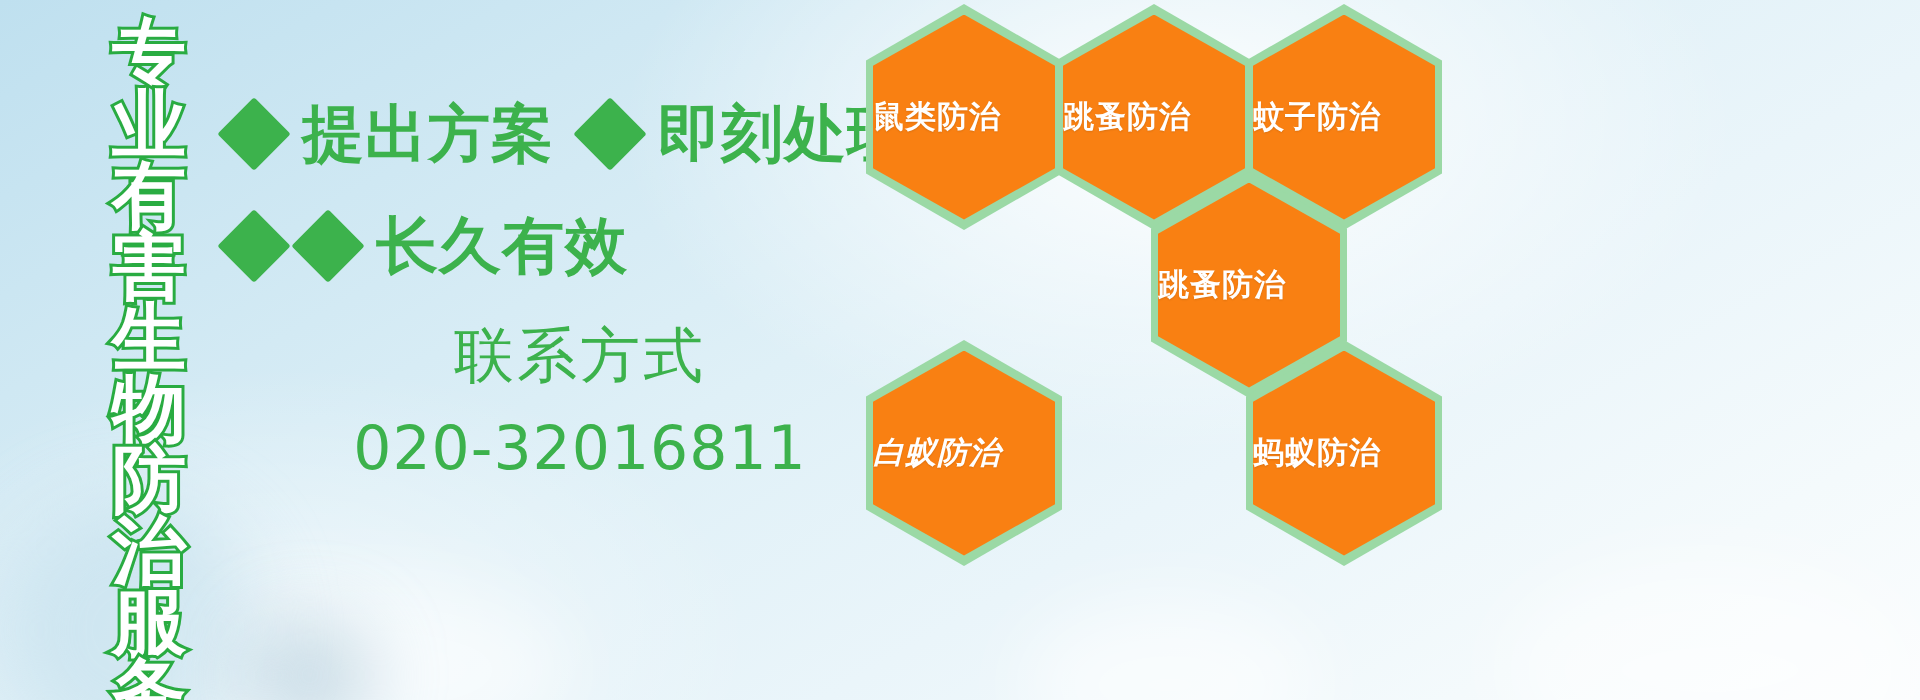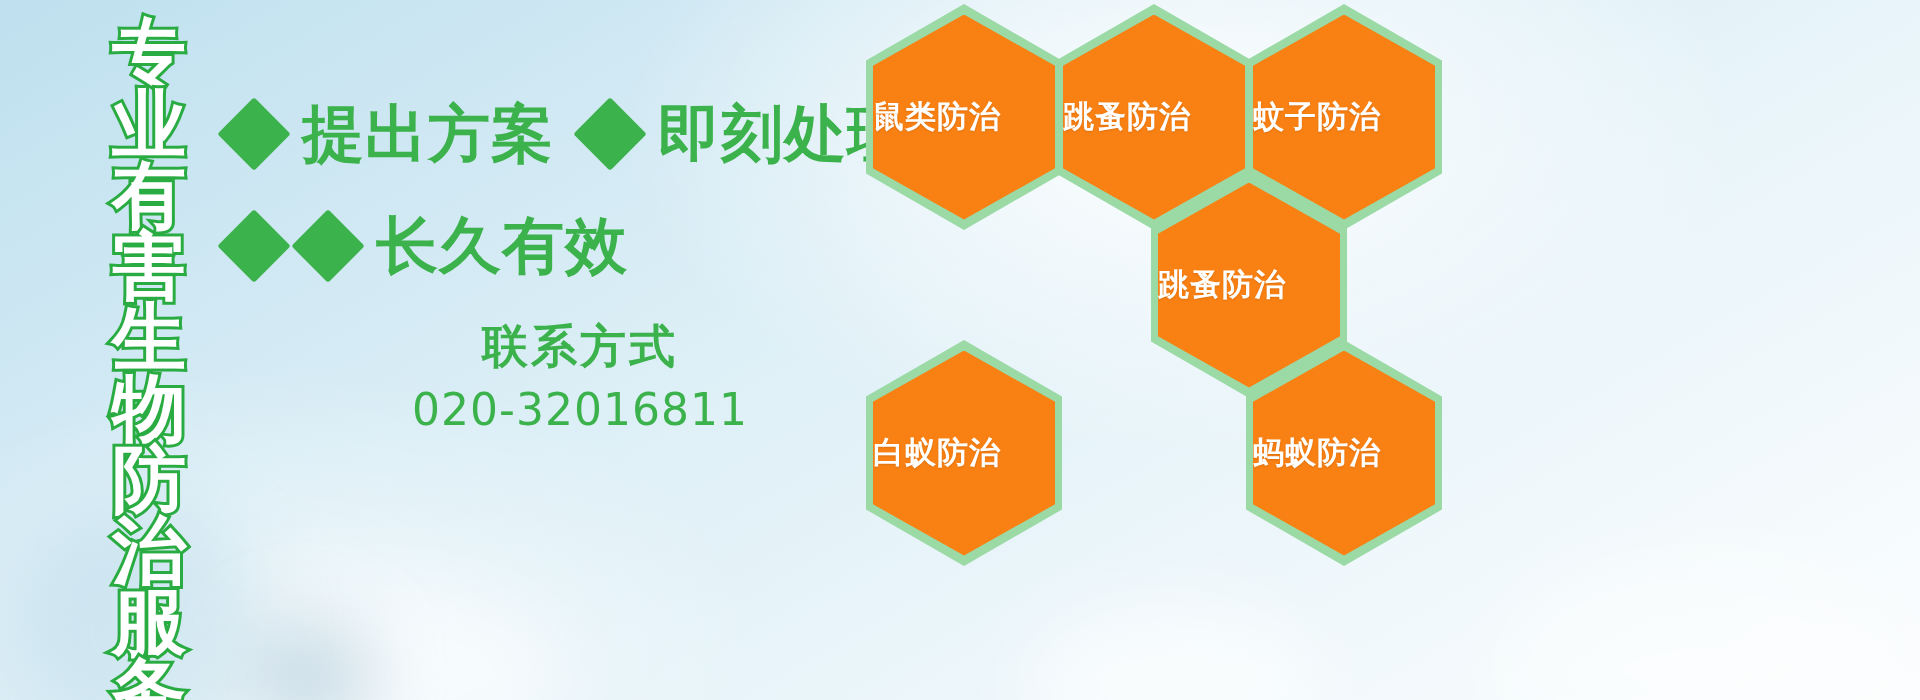--- a/index.html
+++ b/index.html
@@ -47,25 +47,25 @@
     border-radius:3px;
   }
   .feat-text{
     font-size:62px;font-weight:bold;color:#3cb24c;
     letter-spacing:1px;white-space:nowrap;margin-right:30px;
   }
 
   
   #contact{position:absolute;left:300px;top:318px;width:560px;text-align:center;}
   #contact-label{
-    font-size:46px;font-weight:bold;color:#3cb24c;letter-spacing:3px;
-    line-height:1.25;margin-bottom:6px;
+    font-size:60px;font-weight:normal;color:#3cb24c;letter-spacing:3px;
+    line-height:1.25;margin-bottom:18px;
   }
   .phone{
-    font-size:44px;color:#3cb24c;letter-spacing:1px;line-height:1.25;
+    font-size:60px;color:#3cb24c;letter-spacing:1px;line-height:1.25;
     font-family:"DejaVu Sans","Liberation Sans",sans-serif;
   }
 
   
   #honeycomb{position:absolute;left:858px;top:-10px;width:620px;height:720px;}
   .hex{
     position:absolute;width:196px;height:226px;
     clip-path:polygon(50% 0%,100% 25%,100% 75%,50% 100%,0% 75%,0% 25%);
     background:#9bd9a5;
     display:flex;align-items:center;justify-content:center;
@@ -144,21 +144,21 @@
       </div>
     </div>
 
 
     <div class="hex" style="left:293px; top:182px;">
       <div class="hex-inner">
         <span class="hex-label">跳蚤防治</span>
       </div>
     </div>
 
-    <div class="hex" style="left:8px;  top:350px;">
+    <div class="hex" style="left:8px;  top:350px;font-style:italic;">
       <div class="hex-inner">
         <span class="hex-label">白蚁防治</span>
       </div>
     </div>
 
 
     <div class="hex" style="left:388px; top:350px;">
       <div class="hex-inner">
         <span class="hex-label">蚂蚁防治</span>
       </div>

